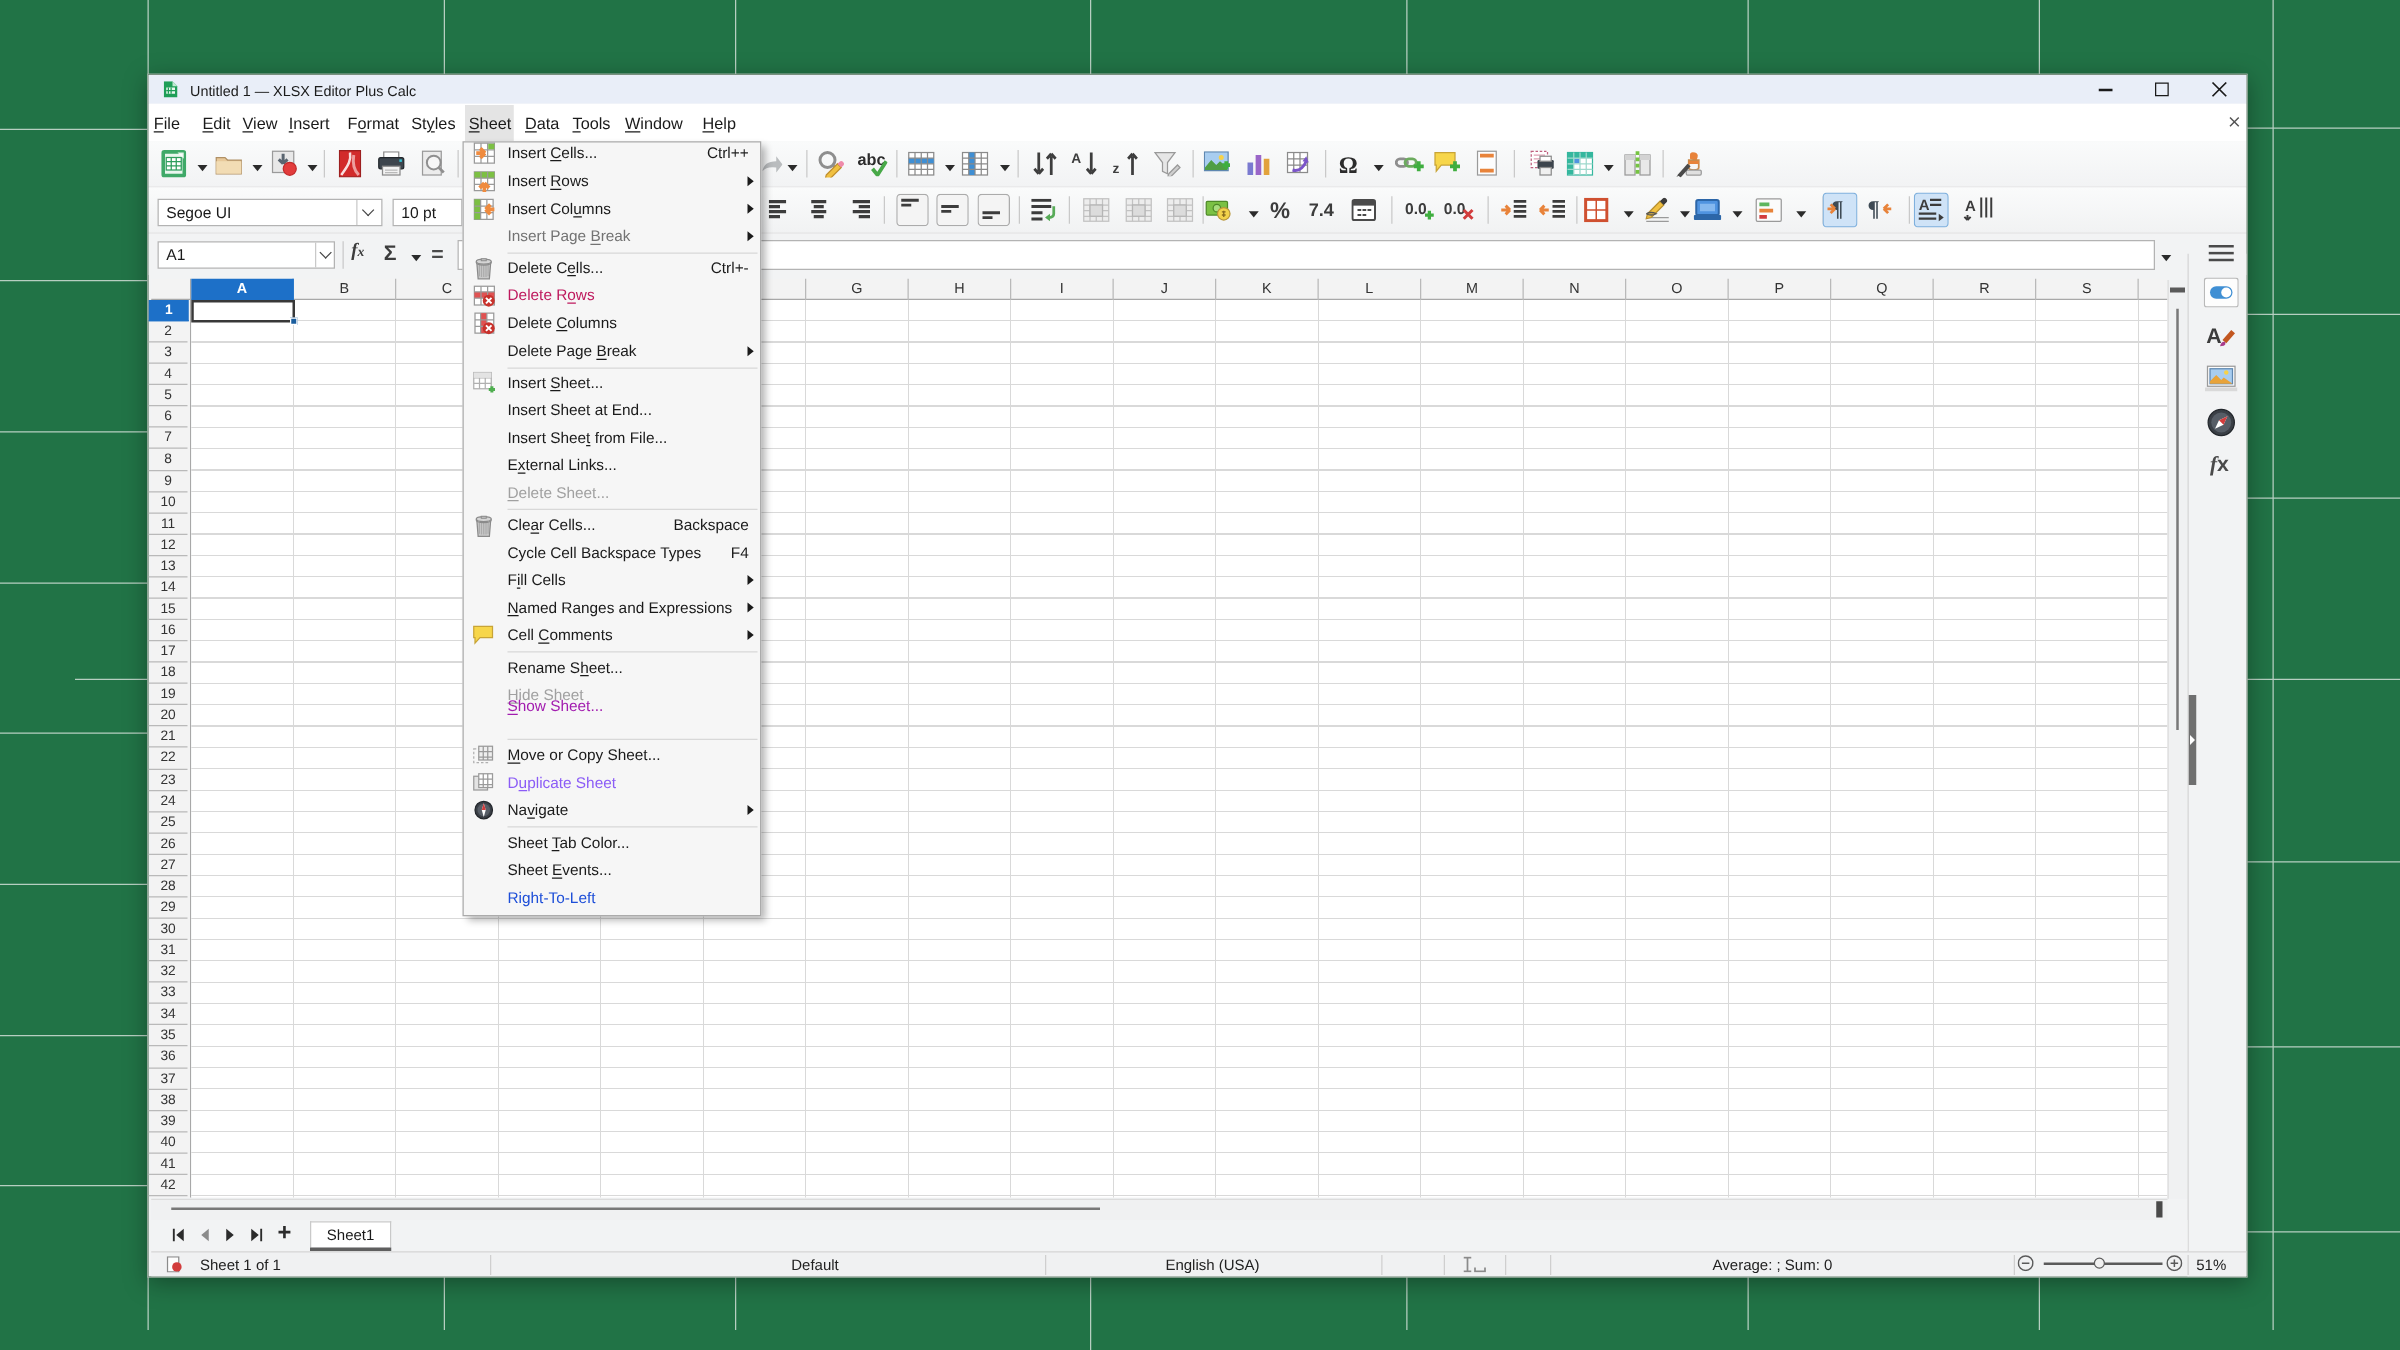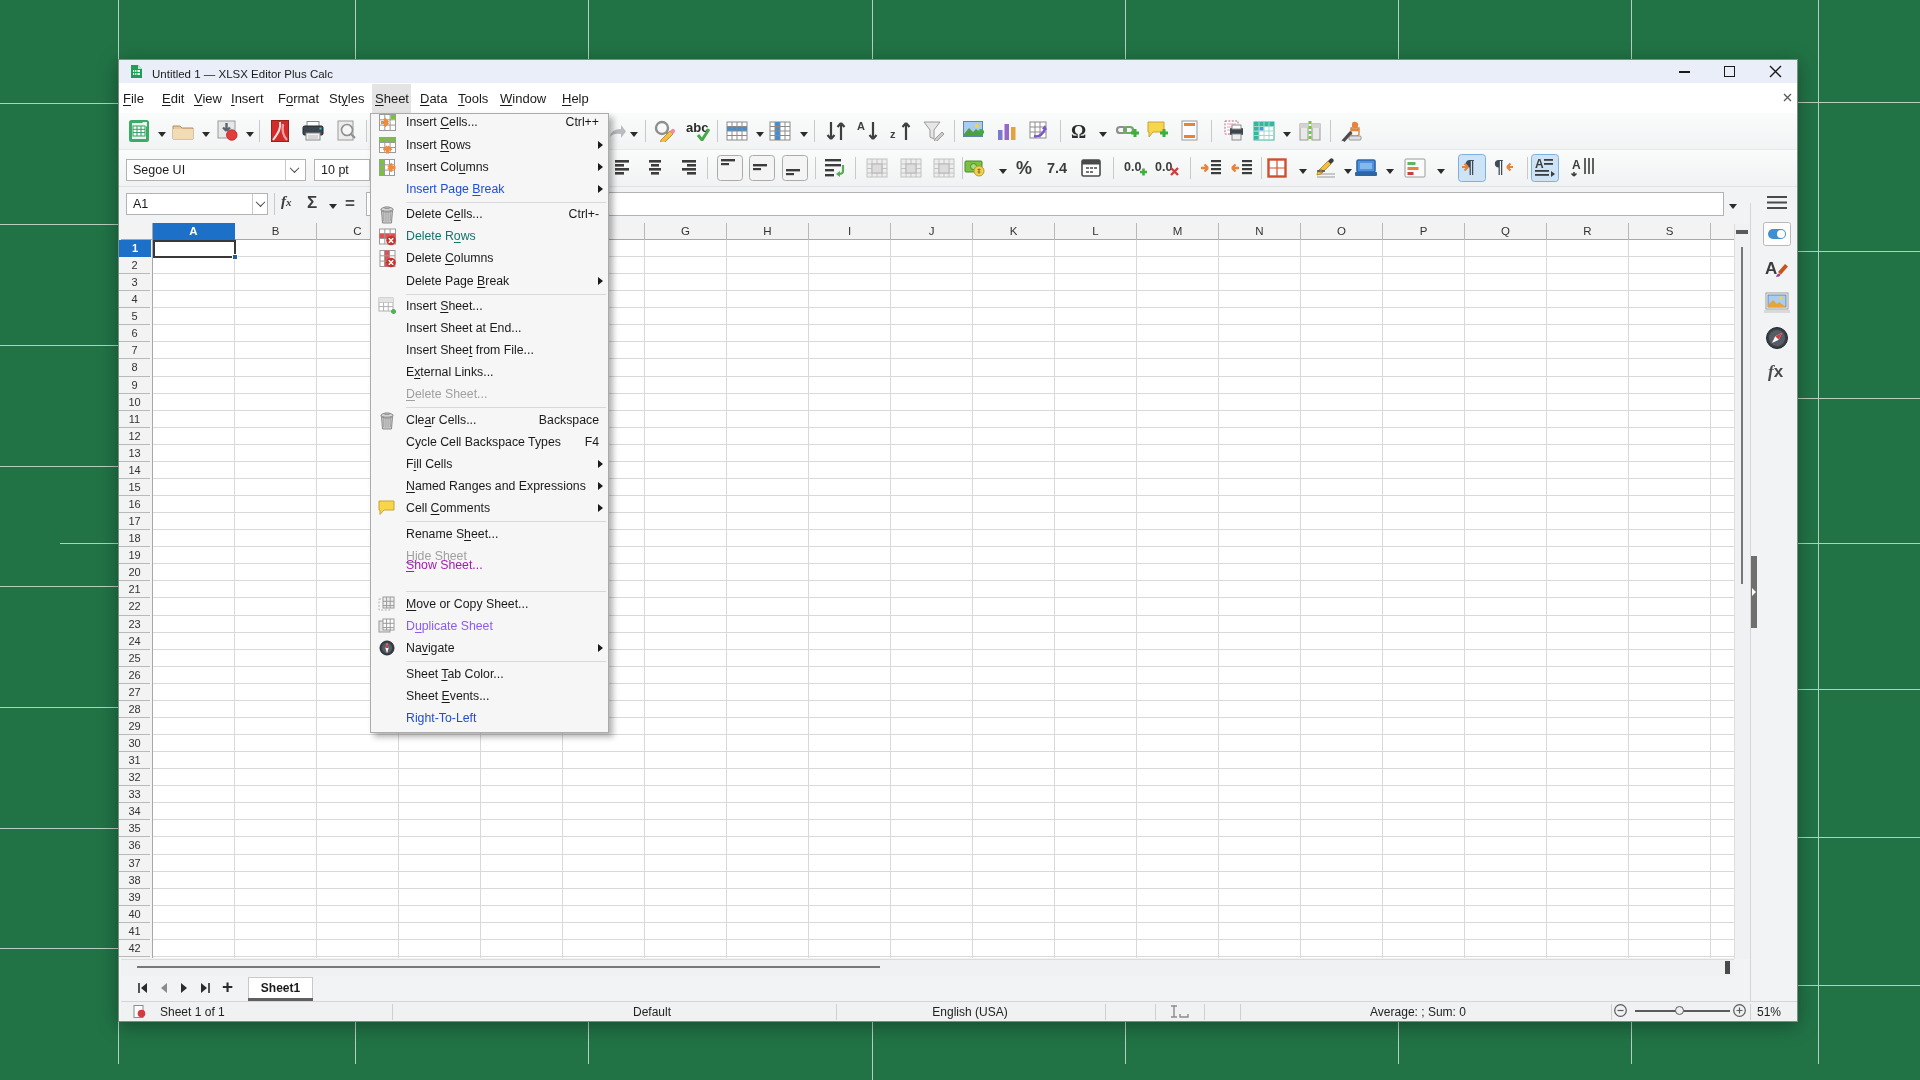--- a/index.html
+++ b/index.html
@@ -527,21 +527,21 @@
       <path d="M8 1 L2 6 L8 11 z" fill="#8b8b8b"></path>
     </svg>
 <svg class="abs" style="left:60px;top:922px" width="10" height="12" viewBox="0 0 10 12">
       <path d="M2 1 L8 6 L2 11 z" fill="#2b2b2b"></path>
     </svg>
 <svg class="abs" style="left:81px;top:922px" width="10" height="12" viewBox="0 0 10 12">
       <path d="M9 1 v10" stroke="#2b2b2b" stroke-width="1.6"></path>
       <path d="M1 1 L7 6 L1 11 z" fill="#2b2b2b"></path>
     </svg>
 <div class="abs" style="left:103px;top:919px;width:16px;height:16px;font-size:19px;font-weight:bold;color:#2b2b2b;line-height:16px">+</div>
-<div class="abs" style="left:129px;top:917px;width:65px;height:21px;background:#fff;border:1px solid #c9c9c9;border-bottom:none;font-size:12px;font-weight:bold;color:#1a1a1a;text-align:center;line-height:21px">Sheet1</div>
+<div class="abs" style="left:129px;top:917px;width:65px;height:21px;background:#fff;border:1px solid #c9c9c9;border-bottom:none;font-size:12px;font-weight:normal;color:#1a1a1a;text-align:center;line-height:21px">Sheet1</div>
 <div class="abs" style="left:129px;top:938px;width:65px;height:3px;background:#5f5f5f"></div>
 <div class="abs" style="left:2px;top:941px;width:1676px;height:20px;background:#f0f1f2;border-top:1px solid #d5d5d5"></div>
 <svg class="abs" style="left:14px;top:945px" width="13" height="13" viewBox="0 0 13 13">
 <rect x="1" y="0.5" width="9" height="12" fill="#fdfdfd" stroke="#8b8b8b"></rect>
 <circle cx="8.5" cy="8.5" r="3.8" fill="#d23c3c"></circle>
     </svg>
 <div class="sbtxt" style="left:41px;top:941px">Sheet 1 of 1</div>
 <div class="sbtxt" style="left:383px;top:941px;width:300px;text-align:center">Default</div>
 <div class="sbtxt" style="left:701px;top:941px;width:300px;text-align:center">English (USA)</div>
 <div class="sbtxt" style="left:1149px;top:941px;width:300px;text-align:center">Average: ; Sum: 0</div>
@@ -586,33 +586,33 @@
 <path d="M9.5 17.5 v-7 M9.5 10.5 l-3.8 3.8 M9.5 10.5 l3.8 3.8" stroke="#ef8b3f" stroke-width="3" fill="none"></path>
     </svg>
 <div class="mrow" style="left:287px;top:96px;color:#1a1a1a">Insert Col<u>u</u>mns</div>
 <div class="marr" style="left:479px;top:103px"></div>
 <svg class="abs" style="left:259px;top:98px" width="19" height="19" viewBox="0 0 19 19">
       <rect x="1.5" y="1.5" width="15" height="16" fill="#fff" stroke="#9a9a9a"></rect>
 <rect x="1.5" y="1.5" width="5" height="16" fill="#7cc043"></rect>
 <path d="M6.5 1.5 v16 M11.5 1.5 v16 M1.5 6.8 h15 M1.5 12.1 h15" stroke="#9a9a9a"></path>
 <path d="M17.5 9.5 h-7 M10.5 9.5 l3.8-3.8 M10.5 9.5 l3.8 3.8" stroke="#ef8b3f" stroke-width="3" fill="none"></path>
     </svg>
-<div class="mrow" style="left:287px;top:118px;color:#1d4ed8">Insert Page <u>B</u>reak</div>
+<div class="mrow" style="left:287px;top:118px;color:#737373">Insert Page <u>B</u>reak</div>
 <div class="marr" style="left:479px;top:125px"></div>
 <div class="msep" style="left:287px;top:142px;width:200px"></div>
 <div class="mrow" style="left:287px;top:143px;color:#1a1a1a">Delete C<u>e</u>lls...</div>
 <div class="mrow" style="left:340px;top:143px;width:140px;text-align:right;color:#1a1a1a">Ctrl+-</div>
 <svg class="abs" style="left:259px;top:145px" width="18" height="19" viewBox="0 0 18 19">
       <path d="M3.5 5.5 l1 12.5 h9 l1-12.5" fill="#c9c9c9" stroke="#8b8b8b"></path>
 <path d="M5.5 7 v9 M7.2 7 v9.5 M9 7 v9.5 M10.8 7 v9.5 M12.5 7 v9" stroke="#ababab"></path>
 <ellipse cx="9" cy="5" rx="6" ry="2" fill="#e8e8e8" stroke="#8b8b8b"></ellipse>
 <ellipse cx="9" cy="4.2" rx="6" ry="2" fill="#d5d5d5" stroke="#8b8b8b"></ellipse>
 <rect x="7" y="2" width="4" height="1.6" fill="#c9c9c9" stroke="#8b8b8b" stroke-width="0.8"></rect>
     </svg>
-<div class="mrow" style="left:287px;top:165px;color:#0f766e">Delete R<u>o</u>ws</div>
+<div class="mrow" style="left:287px;top:165px;color:#be185d">Delete R<u>o</u>ws</div>
 <svg class="abs" style="left:259px;top:167px" width="19" height="19" viewBox="0 0 19 19">
       <rect x="1.5" y="2" width="16" height="15" fill="#fff" stroke="#9a9a9a"></rect>
 <rect x="1.5" y="6.5" width="16" height="5" fill="#e05252"></rect>
 <path d="M1.5 6.5 h16 M1.5 11.5 h16 M6.8 2 v15 M12.1 2 v15" stroke="#9a9a9a"></path>
 <circle cx="13" cy="13.5" r="4.8" fill="#c8322c"></circle>
 <path d="M10.8 11.3 l4.4 4.4 M15.2 11.3 l-4.4 4.4" stroke="#fff" stroke-width="1.6"></path>
     </svg>
 <div class="mrow" style="left:287px;top:187px;color:#1a1a1a">Delete <u>C</u>olumns</div>
 <svg class="abs" style="left:259px;top:189px" width="19" height="19" viewBox="0 0 19 19">
       <rect x="2" y="1.5" width="15" height="16" fill="#fff" stroke="#9a9a9a"></rect>

